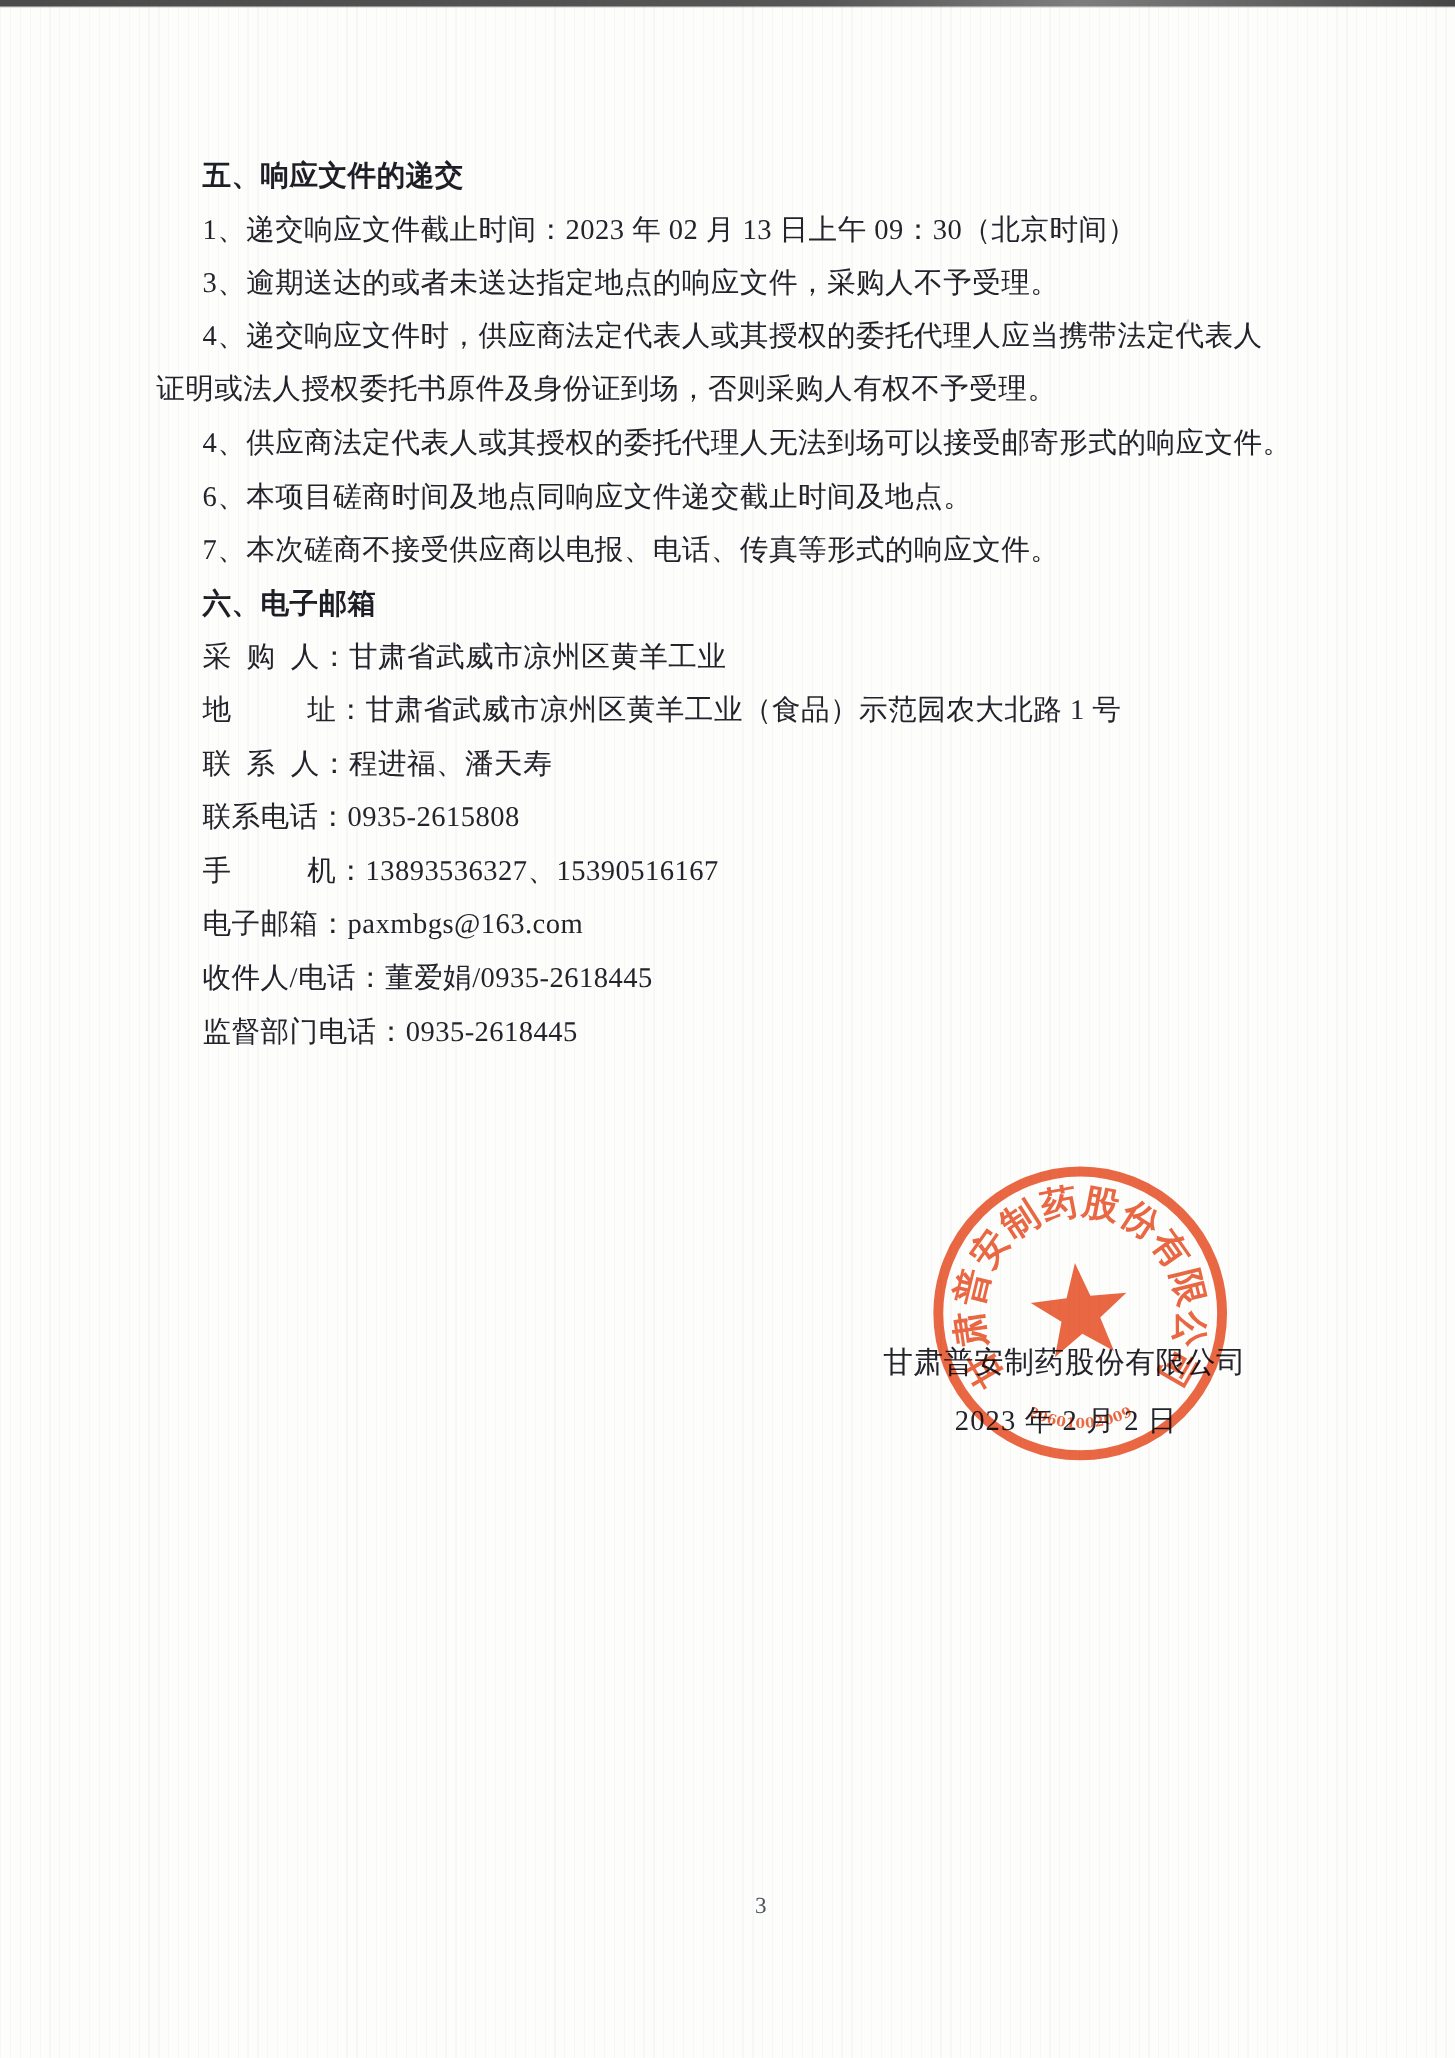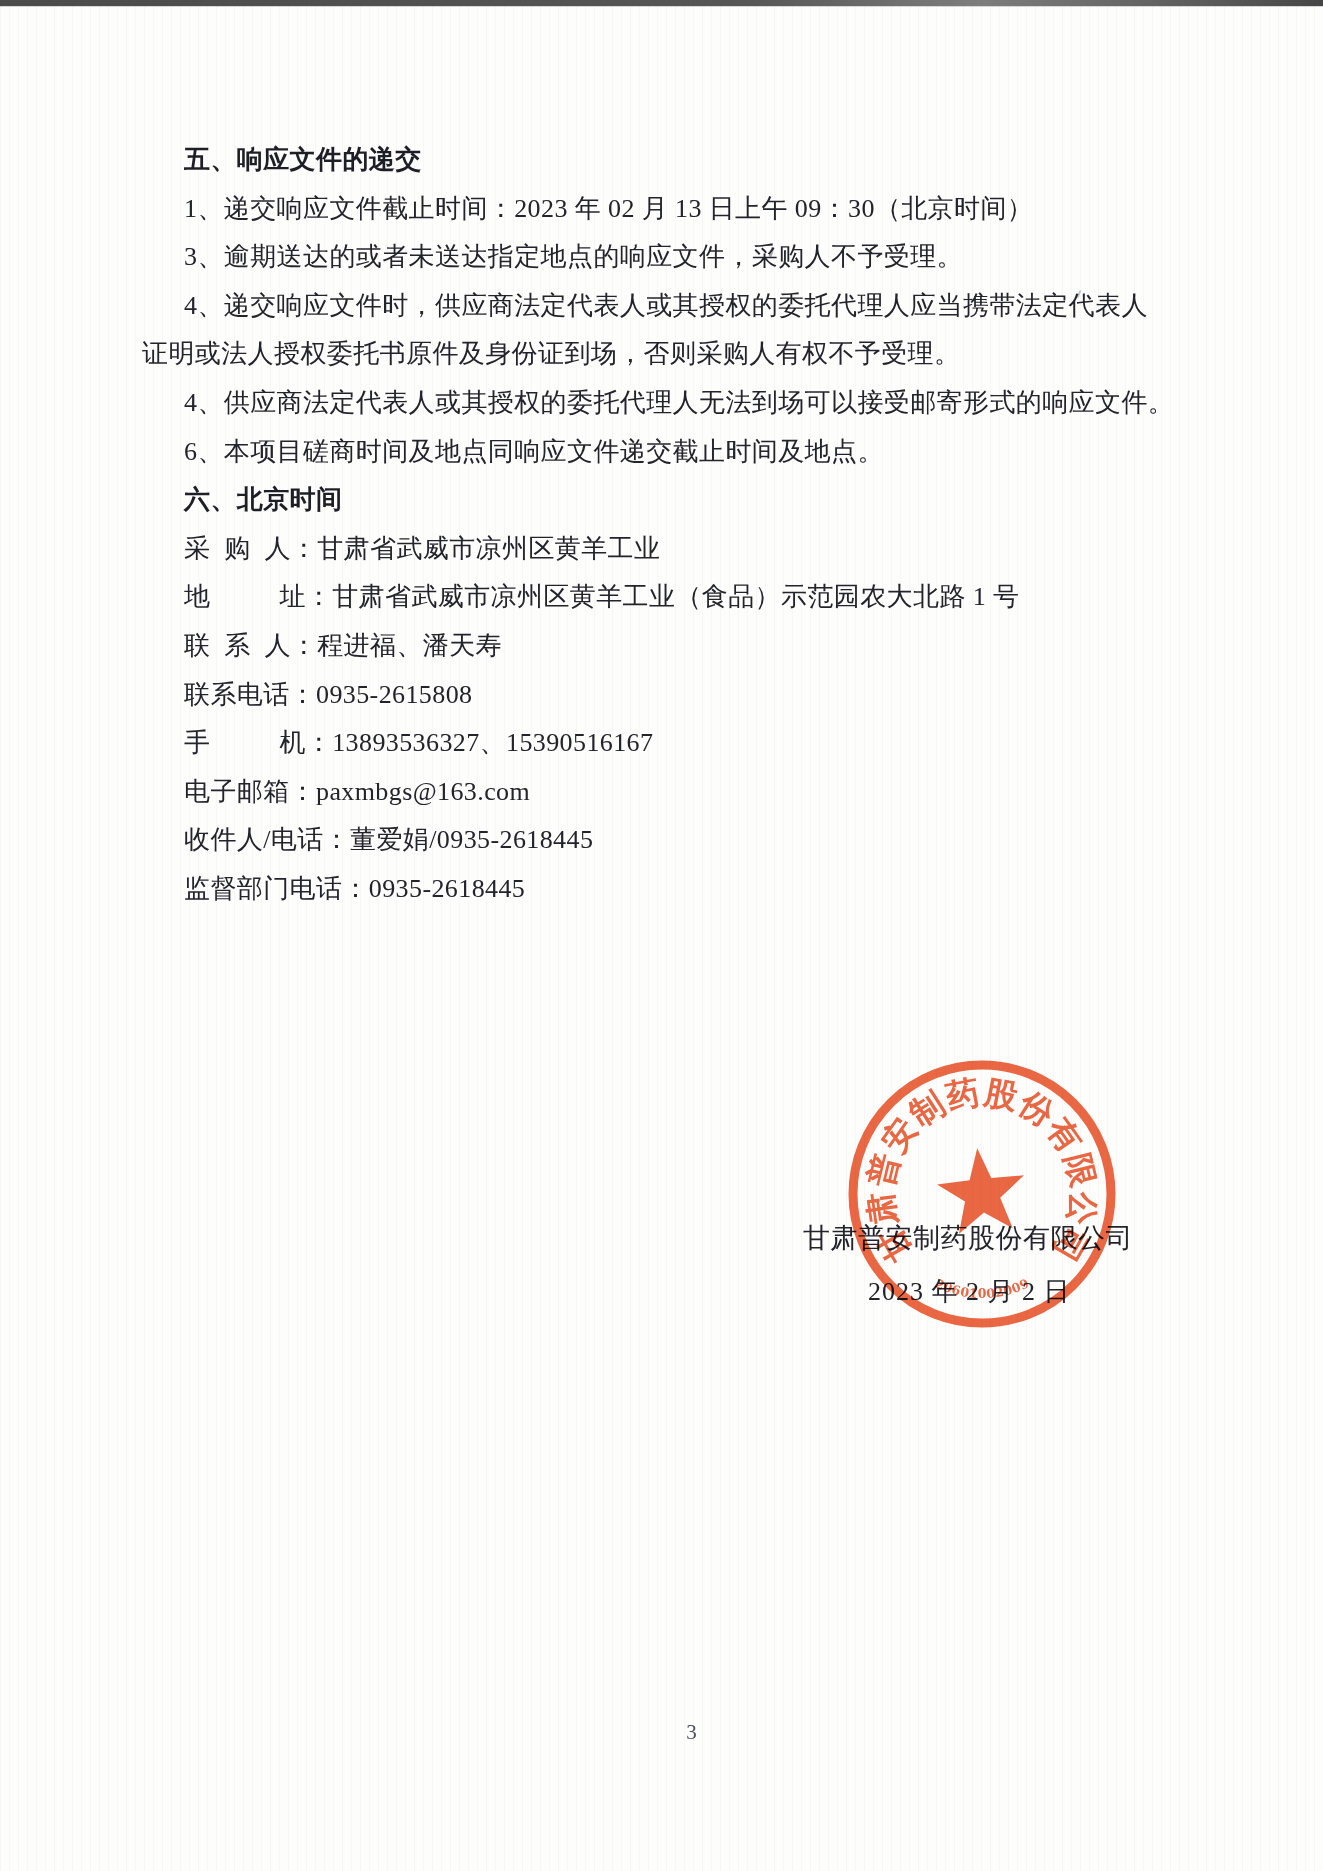--- a/index.html
+++ b/index.html
@@ -84,21 +84,22 @@
   <i class="speck s2"></i>
 
   <main class="doc">
     <p class="h">五、响应文件的递交</p>
     <p>1、递交响应文件截止时间：2023 年 02 月 13 日上午 09：30（北京时间）</p>
     <p>3、逾期送达的或者未送达指定地点的响应文件，采购人不予受理。</p>
     <p>4、递交响应文件时，供应商法定代表人或其授权的委托代理人应当携带法定代表人
 证明或法人授权委托书原件及身份证到场，否则采购人有权不予受理。</p>
     <p>4、供应商法定代表人或其授权的委托代理人无法到场可以接受邮寄形式的响应文件。</p>
     <p>6、本项目磋商时间及地点同响应文件递交截止时间及地点。</p>
-    <p class="h">六、北京时间</p>
+    <p>7、本次磋商不接受供应商以电报、电话、传真等形式的响应文件。</p>
+    <p class="h">六、电子邮箱</p>
     <p>采  购  人：甘肃省武威市凉州区黄羊工业</p>
     <p>地          址：甘肃省武威市凉州区黄羊工业（食品）示范园农大北路 1 号</p>
     <p>联  系  人：程进福、潘天寿</p>
     <p>联系电话：0935-2615808</p>
     <p>手          机：13893536327、15390516167</p>
     <p>电子邮箱：paxmbgs@163.com</p>
     <p>收件人/电话：董爱娟/0935-2618445</p>
     <p>监督部门电话：0935-2618445</p>
   </main>
 

